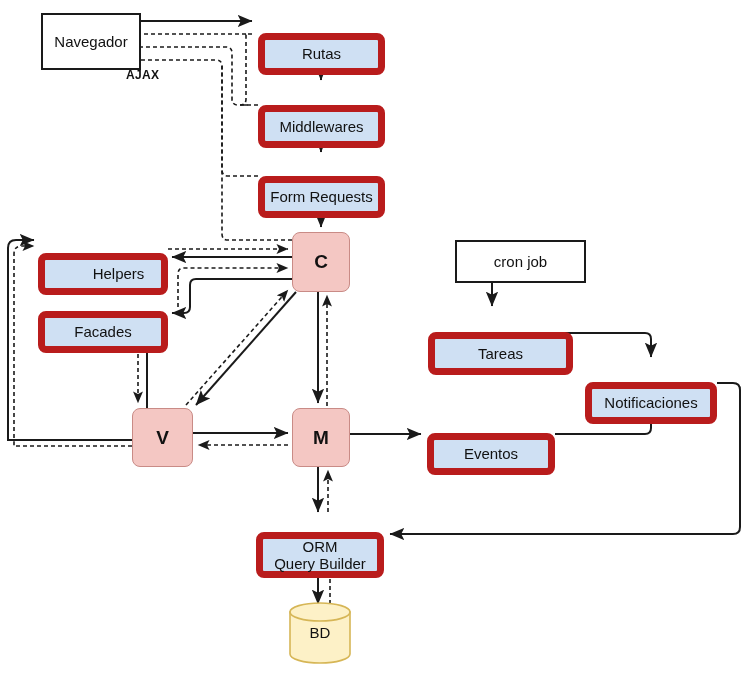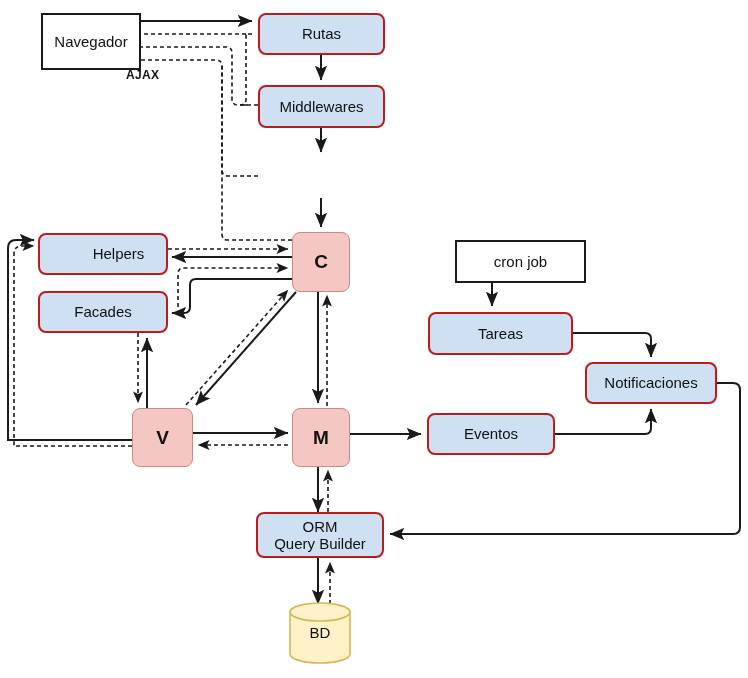--- a/index.html
+++ b/index.html
@@ -11,21 +11,21 @@
   }
   #diagram{position:relative;width:748px;height:678px;background:#fff;}
   svg#edges{position:absolute;left:0;top:0;width:748px;height:678px;}
   .node{
     position:absolute;box-sizing:border-box;
     display:flex;align-items:center;justify-content:center;
     text-align:center;line-height:1.15;
     font-size:15px;color:#111111;
     z-index:5;
   }
-  .node.blue{background:#cfe0f3;border:2px solid #b91c1c;border-radius:8px;}
+  .node.blue{background:#cfe0f3;border:7px solid #b91c1c;border-radius:8px;margin-top:20px;}
   .node.red{background:#f4c7c3;border:1px solid #c98b86;border-radius:8px;font-weight:bold;font-size:19px;}
   .node.plain{background:#ffffff;border:2px solid #1a1a1a;border-radius:0;margin-left:28px;}
   .node.cyl{background:transparent;border:none;}
   .cyl-shape{position:absolute;left:0;top:0;width:100%;height:100%;}
   .cyl-label{position:relative;z-index:2;font-size:15px;color:#111;}
   .edge-label{
     position:absolute;z-index:6;font-weight:bold;font-size:12px;color:#111;
     letter-spacing:.3px;
   }
 </style>
@@ -121,20 +121,23 @@
   </div>
 
   <div class="node blue" style="left:258px;top:13px;width:127px;height:42px;">
     <span>Rutas</span>
   </div>
 
   <div class="node blue" style="left:258px;top:85px;width:127px;height:43px;">
     <span>Middlewares</span>
   </div>
 
+  <div class="node blue" style="left:258px;top:156px;width:127px;height:42px;">
+    <span>Form Requests</span>
+  </div>
 
   <div class="node blue" style="left:38px;top:233px;width:130px;height:42px;padding-left:31px;">
     <span>Helpers</span>
   </div>
 
   <div class="node blue" style="left:38px;top:291px;width:130px;height:42px;">
     <span>Facades</span>
   </div>
 
   <div class="node red" style="left:292px;top:232px;width:58px;height:60px;">

